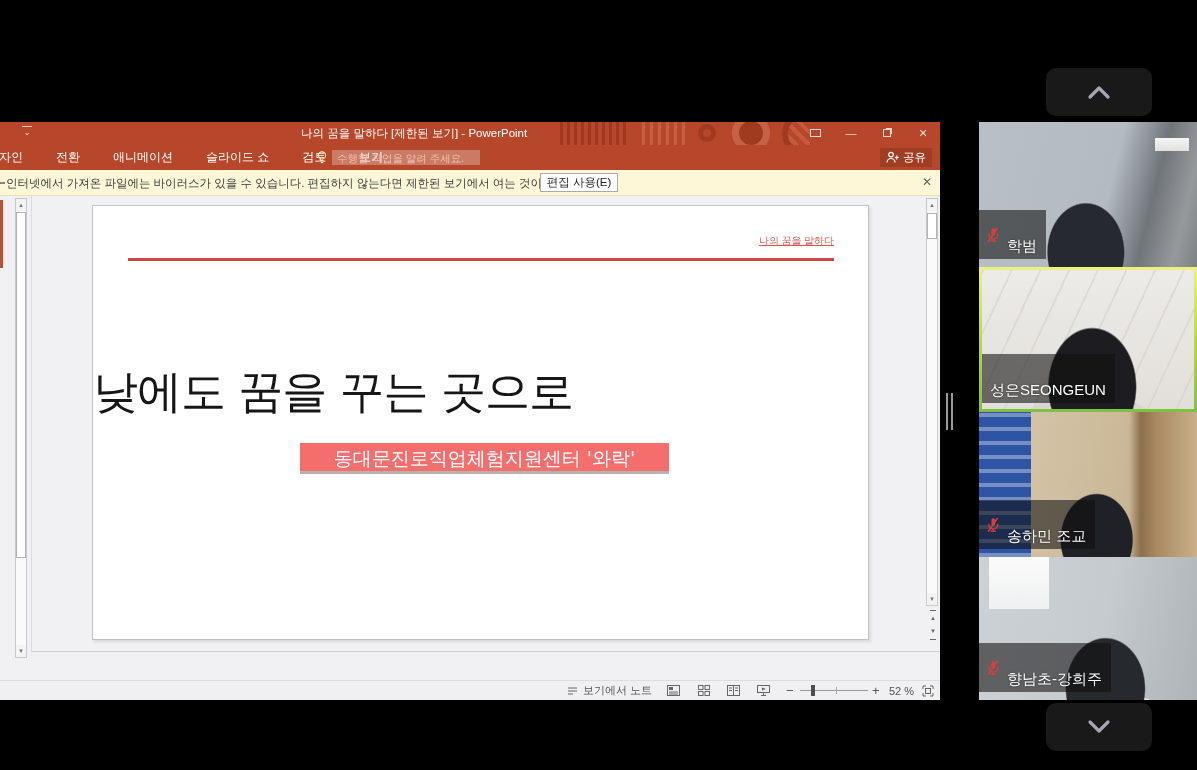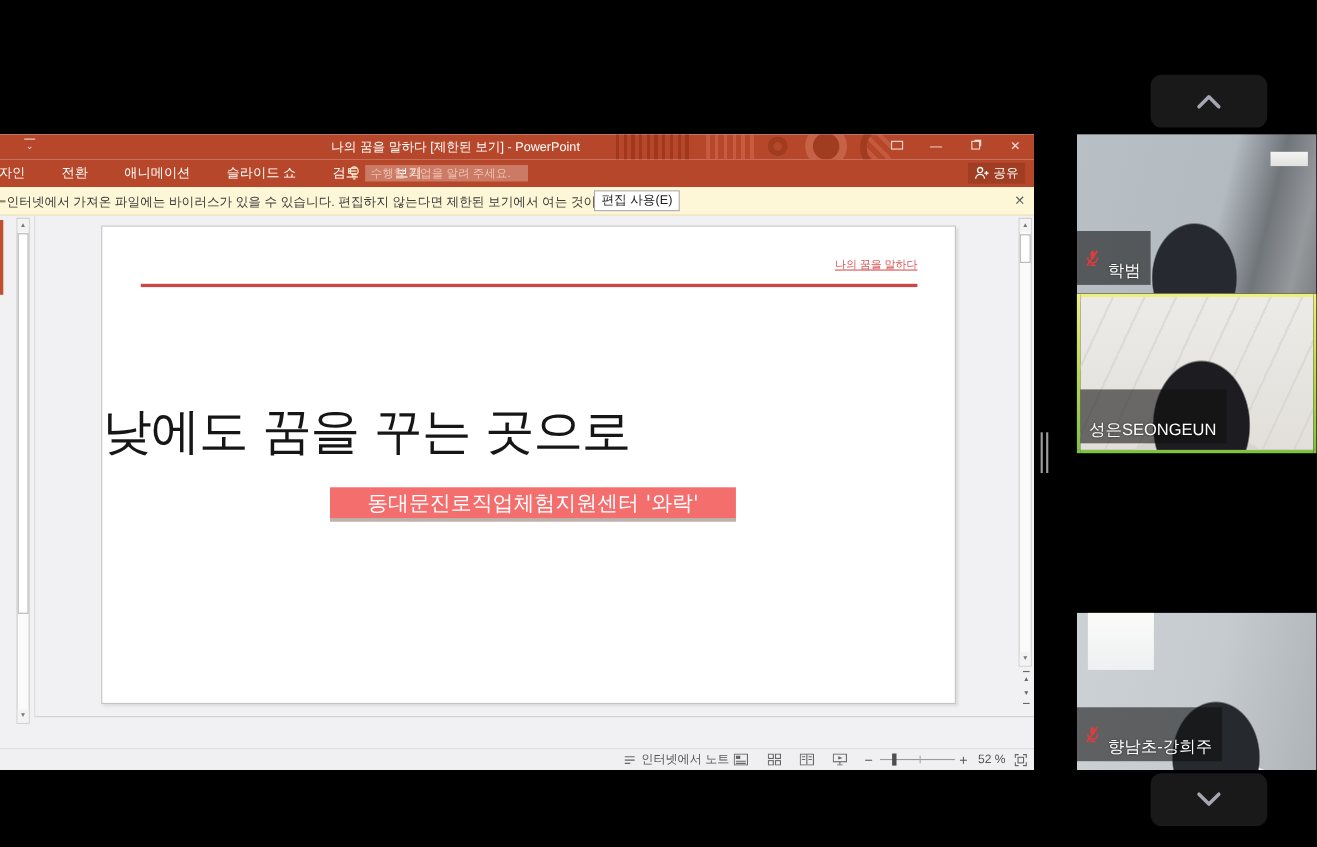--- a/index.html
+++ b/index.html
@@ -191,21 +191,21 @@
 
     <div class="notes-divider"></div>
 
     <div class="statusbar">
       <div class="sb-item sb-notes">
         <svg width="11" height="11" viewBox="0 0 11 11">
           <line x1="1" y1="3" x2="10" y2="3" stroke="#666" stroke-width="1"></line>
           <line x1="1" y1="6" x2="10" y2="6" stroke="#666" stroke-width="1"></line>
           <line x1="1" y1="9" x2="6" y2="9" stroke="#666" stroke-width="1"></line>
         </svg>
-        <span>인터넷에서 노트</span>
+        <span>보기에서 노트</span>
       </div>
       <div class="sb-item vicon" style="left:666px;">
         <svg width="13" height="11" viewBox="0 0 13 11">
             <rect x="0.5" y="0.5" width="12" height="10" fill="none" stroke="#666"></rect>
             <rect x="2" y="2" width="4" height="3" fill="#666"></rect>
             <line x1="2" y1="7" x2="11" y2="7" stroke="#666"></line>
             <line x1="2" y1="9" x2="11" y2="9" stroke="#666"></line>
           </svg>
       </div>
       <div class="sb-item vicon" style="left:696px;">
@@ -272,20 +272,33 @@
     </div>
   </div>
 
   <div class="tile active" style="top:267px;">
     <div class="scene scene2"></div>
     <div class="namebar">
       <span>성은SEONGEUN</span>
     </div>
   </div>
 
+  <div class="tile" style="top:412px;">
+    <div class="scene scene3"></div>
+    <div class="namebar">
+      <svg width="16" height="16" viewBox="0 0 16 16">
+        <rect x="6.4" y="1.2" width="3.8" height="7.4" rx="1.9" fill="#e23b3b"></rect>
+        <path d="M3.9 6.8 v0.9 a4.4 4.4 0 0 0 8.8 0 v-0.9" fill="none" stroke="#e23b3b" stroke-width="1.3"></path>
+        <line x1="8.3" y1="12.1" x2="8.3" y2="13.7" stroke="#e23b3b" stroke-width="1.3"></line>
+        <line x1="5.6" y1="14.2" x2="11" y2="14.2" stroke="#e23b3b" stroke-width="1.3"></line>
+        <line x1="3.2" y1="14.6" x2="12.6" y2="0.9" stroke="#e23b3b" stroke-width="1.6"></line>
+      </svg>
+      <span>송하민 조교</span>
+    </div>
+  </div>
 
   <div class="tile" style="top:557px; height:143px;">
     <div class="scene scene4"></div>
     <div class="namebar">
       <svg width="16" height="16" viewBox="0 0 16 16">
         <rect x="6.4" y="1.2" width="3.8" height="7.4" rx="1.9" fill="#e23b3b"></rect>
         <path d="M3.9 6.8 v0.9 a4.4 4.4 0 0 0 8.8 0 v-0.9" fill="none" stroke="#e23b3b" stroke-width="1.3"></path>
         <line x1="8.3" y1="12.1" x2="8.3" y2="13.7" stroke="#e23b3b" stroke-width="1.3"></line>
         <line x1="5.6" y1="14.2" x2="11" y2="14.2" stroke="#e23b3b" stroke-width="1.3"></line>
         <line x1="3.2" y1="14.6" x2="12.6" y2="0.9" stroke="#e23b3b" stroke-width="1.6"></line>

